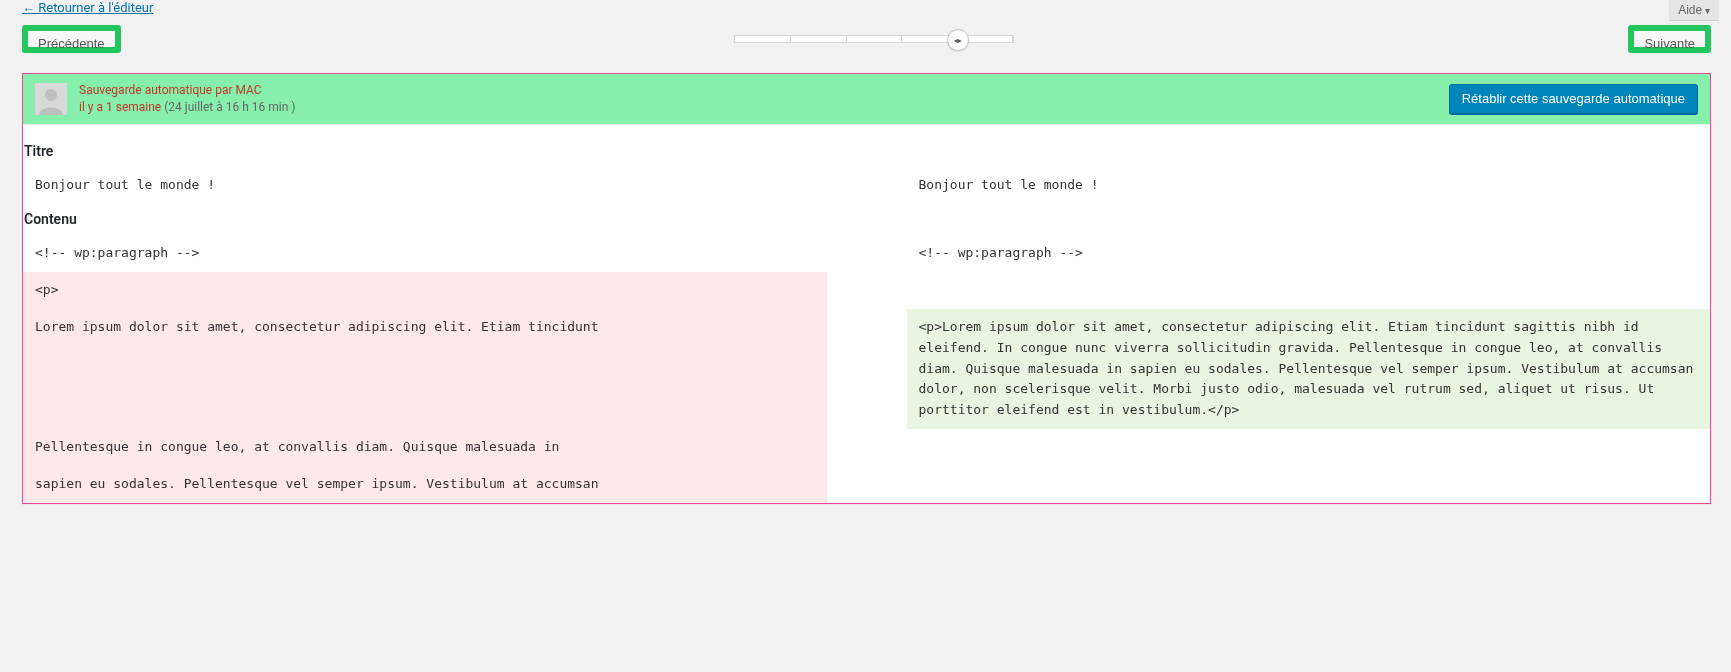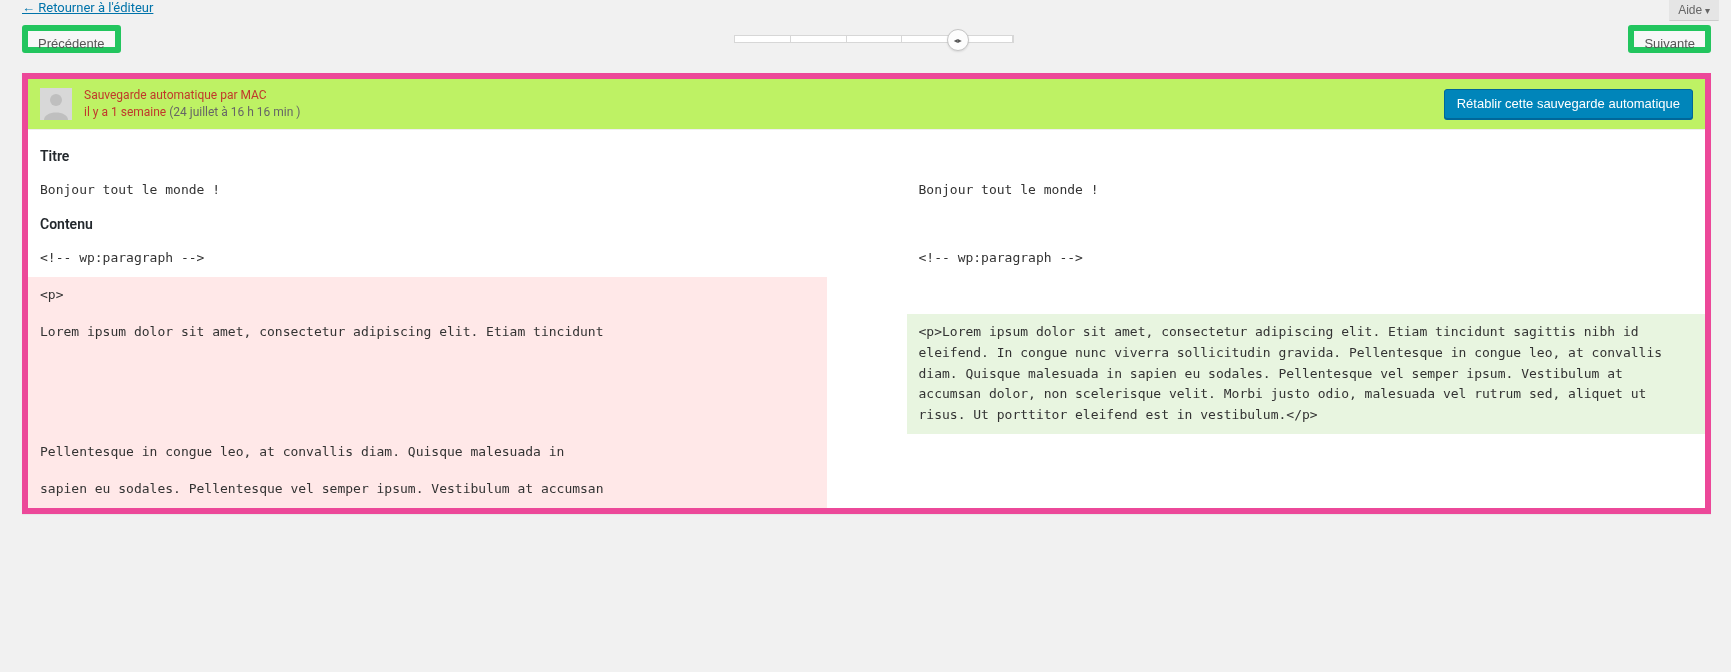--- a/index.html
+++ b/index.html
@@ -103,22 +103,22 @@
     border: 1px solid #c5c5c5;
     border-radius: 50%;
     display: flex;
     align-items: center;
     justify-content: center;
     font-size: 8px;
     color: #555;
     box-shadow: 0 1px 2px rgba(0,0,0,0.1);
   }
   .meta-box {
-    background: #bef264;
-    border: 6px solid #ec4899;
+    background: #86efac;
+    border: 1px solid #ec4899;
     box-shadow: 0 1px 1px rgba(0,0,0,0.04);
   }
   .meta-header {
     display: flex;
     align-items: center;
     padding: 8px 12px;
     border-bottom: 1px solid #eee;
   }
   .avatar {
     width: 32px;
@@ -144,21 +144,21 @@
     cursor: pointer;
     box-shadow: 0 1px 0 #006799;
   }
   .diff-body {
     padding: 10px 0 0 0;
     background:#fff;
   }
   .diff-body h3 {
     font-size: 14px;
     font-weight: 600;
-    padding: 8px 12px;
+    padding: 8px 1px;
     color: #23282d;
   }
   .diff-table {
     width: 100%;
     border-collapse: collapse;
     table-layout: fixed;
     font-family: Consolas, Monaco, monospace;
     font-size: 13px;
   }
   .diff-table td {

